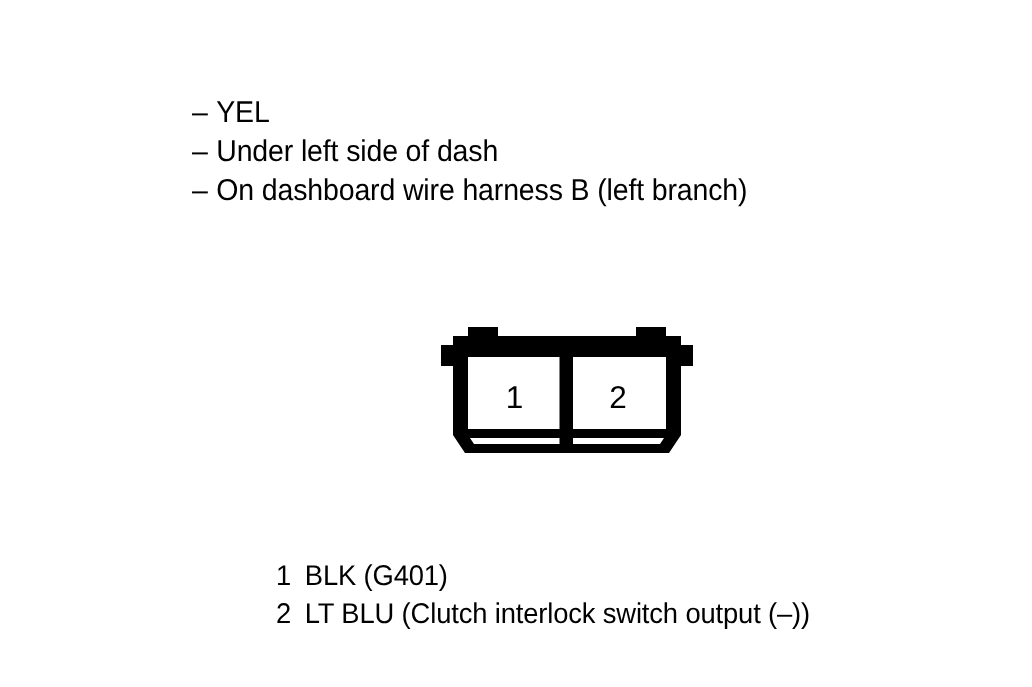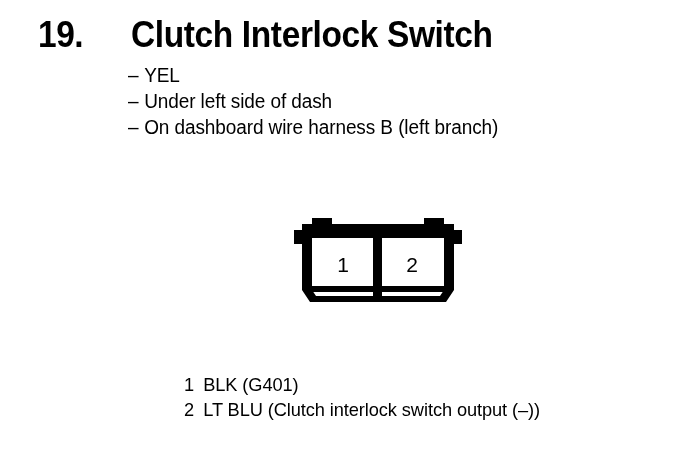--- a/index.html
+++ b/index.html
@@ -107,24 +107,20 @@
   }
   .pin-desc {
     flex: 0 1 auto;
   }
 </style>
 </head>
 <body>
 
 <div class="page">
 
-  <div class="title-row">
-    <span class="title-num">19.</span>
-    <span class="title-text">Clutch Interlock Switch</span>
-  </div>
 
   <div class="bullets">
 
     <div class="bullet-line">
       <span class="bullet-dash">–</span>
       <span class="bullet-text">YEL</span>
     </div>
 
     <div class="bullet-line">
       <span class="bullet-dash">–</span>

